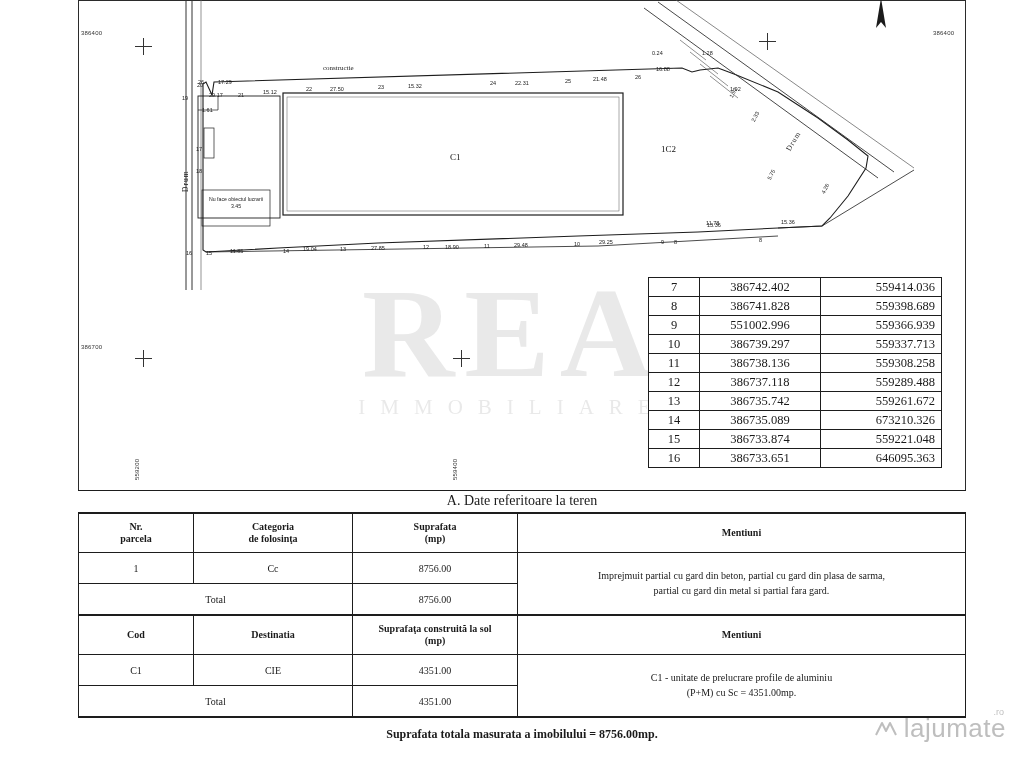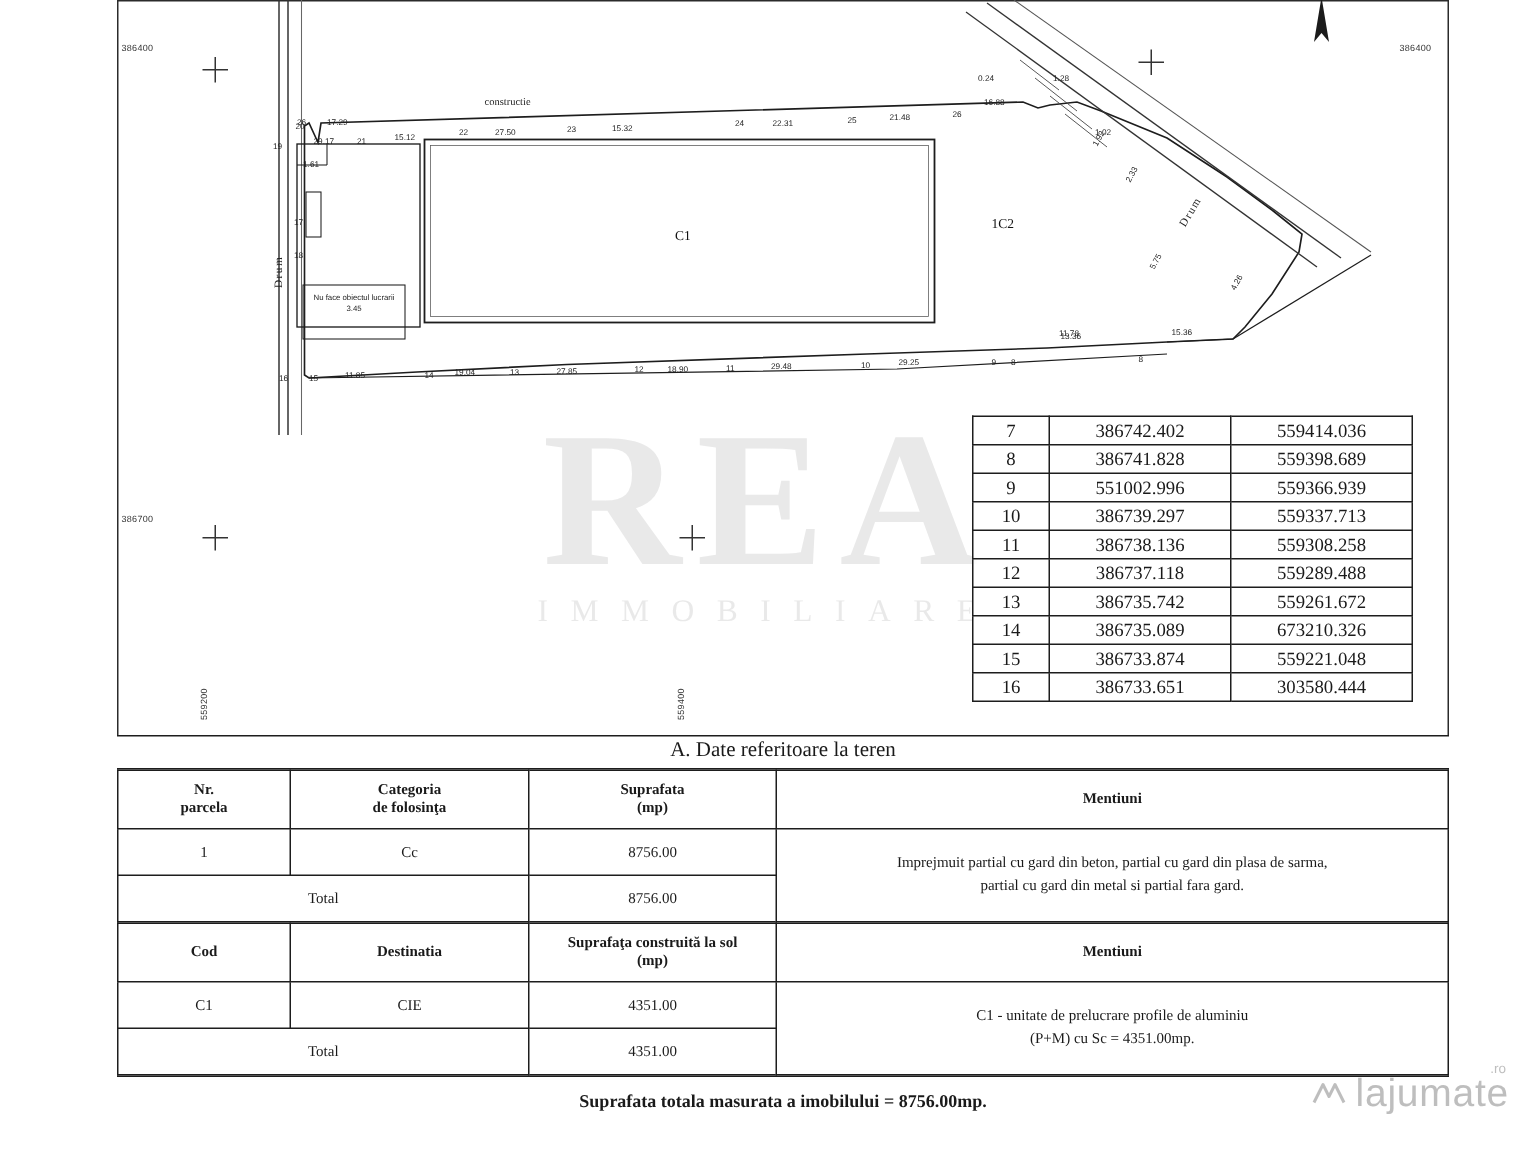--- a/index.html
+++ b/index.html
@@ -164,21 +164,21 @@
     background: rgba(255,255,255,0.85);
   }
   #coord-table td {
     border: 1px solid #1d1d1d;
     padding: 1px 6px;
     height: 16px;
     text-align: center;
   }
   #coord-table td.num { width: 38px; }
   #coord-table td.x { width: 108px; }
-  #coord-table td.y { width: 108px; }
+  #coord-table td.y { width: 108px; text-align: right; }
 
   
   #lower {
     position: absolute;
     left: 78px;
     top: 490px;
     width: 888px;
     height: 278px;
     border-top: 1.3px solid #1d1d1d;
     box-sizing: border-box;
@@ -423,21 +423,21 @@
         <td class="y">673210.326</td>
       </tr>
       <tr>
         <td class="num">15</td>
         <td class="x">386733.874</td>
         <td class="y">559221.048</td>
       </tr>
       <tr>
         <td class="num">16</td>
         <td class="x">386733.651</td>
-        <td class="y">303580.444</td>
+        <td class="y">646095.363</td>
       </tr>
     </tbody>
   </table>
 
   <div id="lower">
 
     <div class="band-title">A. Date referitoare la teren</div>
 
     <table class="dt">
       <tbody>

